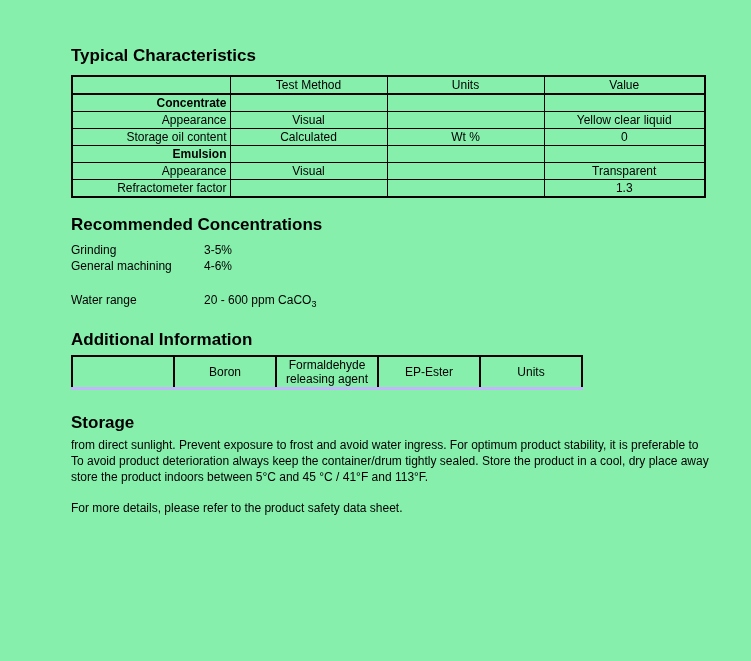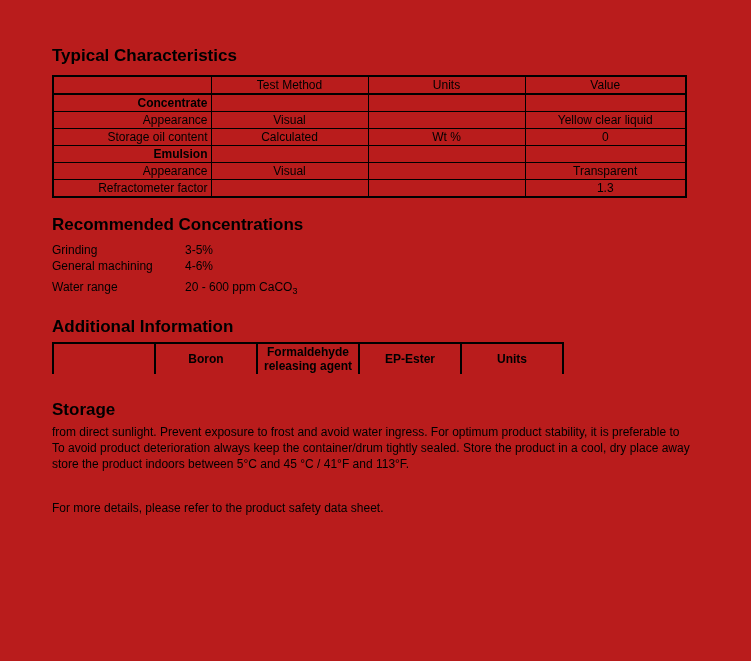--- a/index.html
+++ b/index.html
@@ -1,19 +1,19 @@
 <!DOCTYPE html>
 <html><head>
 <meta charset="utf-8">
 <style>
   html,body { margin:0; padding:0; background:#ffffff; }
   .page {
-    position:relative; width:751px; height:661px; background:#b91c1c;
+    position:relative; width:751px; height:661px; background:#86efac;
     font-family:"Liberation Sans", sans-serif; color:#000000; overflow:hidden;
-    box-sizing:border-box; padding-left:52px;
+    box-sizing:border-box; padding-left:71px;
   }
   h2.sec {
     font-size:17px; font-weight:bold; margin:0; line-height:20px; color:#000;
   }
   #h-tc { padding-top:46px; }
   #h-rc { margin-top:17px; }
   #h-ai { margin-top:18px; }
   #h-st { margin-top:23px; }
 
   
@@ -30,40 +30,40 @@
   .t1 td:first-child { text-align:right; }
   .t1 tr.grp td:first-child { font-weight:bold; }
   .t1 tr.tall td { height:30px; }
   .t1 .c1 { width:158px; } .t1 .c2 { width:157px; }
   .t1 .c3 { width:157px; } .t1 .c4 { width:161px; }
 
   
   .conc { margin-top:7px; font-size:12px; }
   .conc-row { line-height:16px; white-space:nowrap; }
   .conc-row .lbl { display:inline-block; width:133px; }
-  .conc-row.water { margin-top:5px; }
+  .conc-row.water { margin-top:18px; }
   .conc sub { font-size:9px; }
 
   
   table.t2 {
     margin-top:5px; border-collapse:collapse; table-layout:fixed; width:510px;
     border:2px solid #000;
   }
   .t2 th, .t2 td {
     border:2px solid #000; font-size:12px; line-height:14px;
     padding:1px 3px; text-align:center; vertical-align:middle; overflow:hidden;
   }
-  .t2 th { font-weight:bold; height:28px; border-bottom:3px solid #b91c1c; }
+  .t2 th { font-weight:normal; height:28px; border-bottom:3px solid #c4b5fd; }
   .t2 td { height:16px; font-weight:bold; }
   .t2 col { width:102px; }
 
   
   .storage-text { margin-top:4px; font-size:12px; }
   .storage-text .line { line-height:16px; white-space:nowrap; }
-  .note { margin-top:28px; font-size:12px; line-height:16px; white-space:nowrap; }
+  .note { margin-top:15px; font-size:12px; line-height:16px; white-space:nowrap; }
 </style>
 </head>
 <body>
 
 <div class="page">
 
   <h2 class="sec" id="h-tc">Typical Characteristics</h2>
 
   <table class="t1">
     <colgroup>

